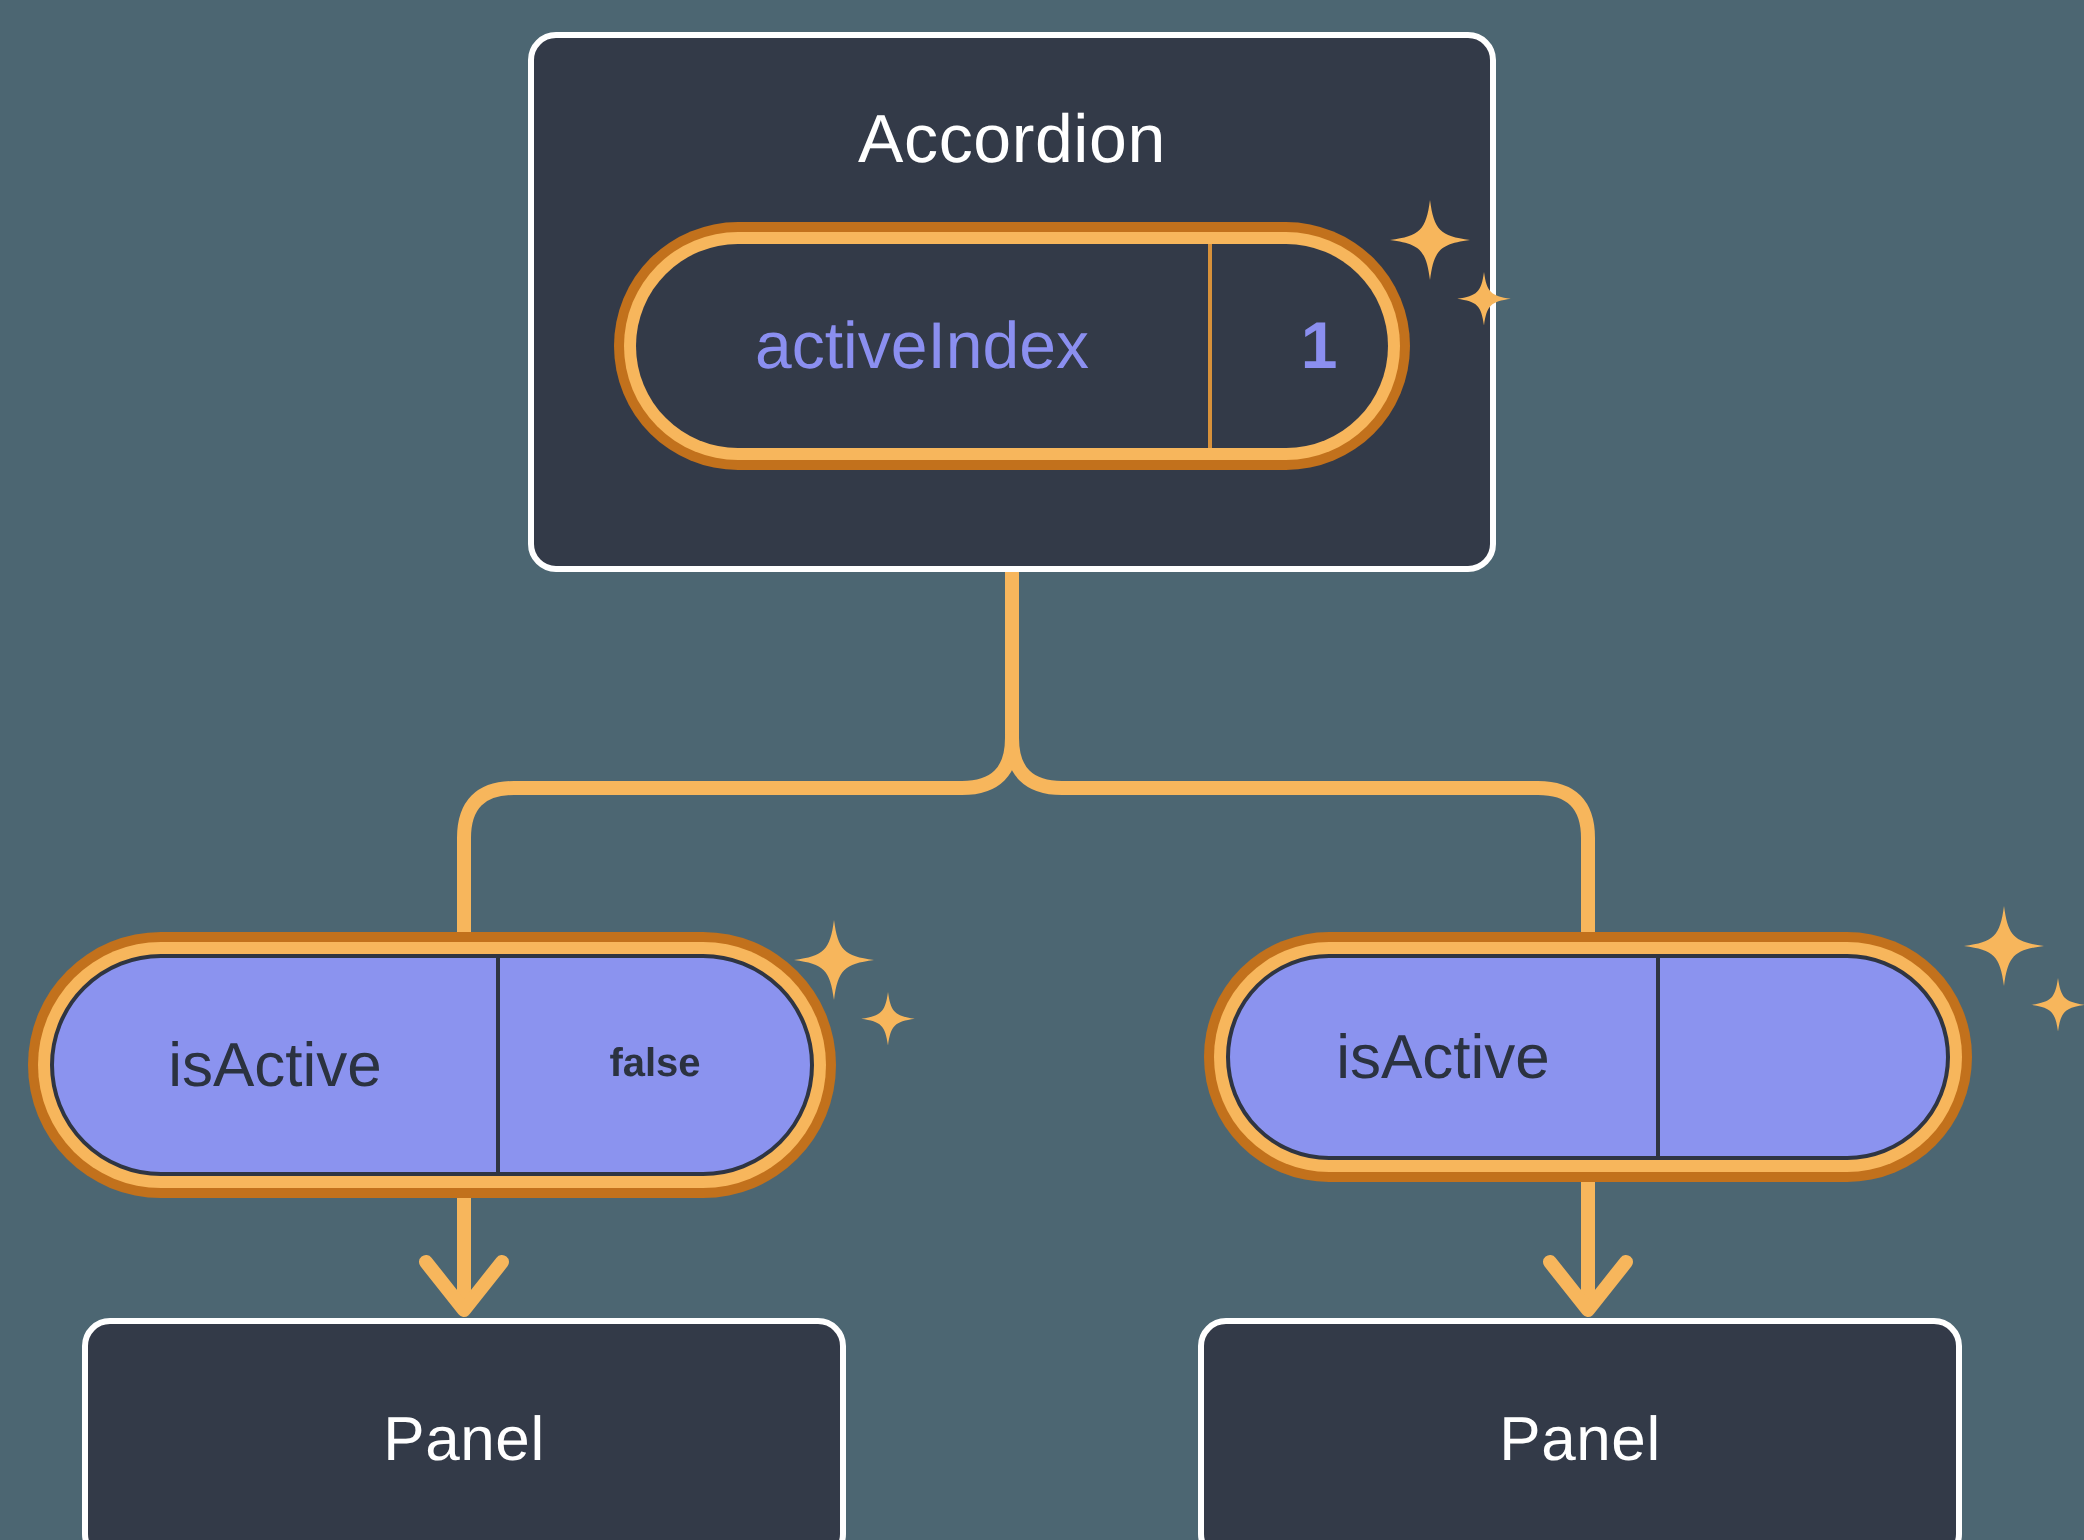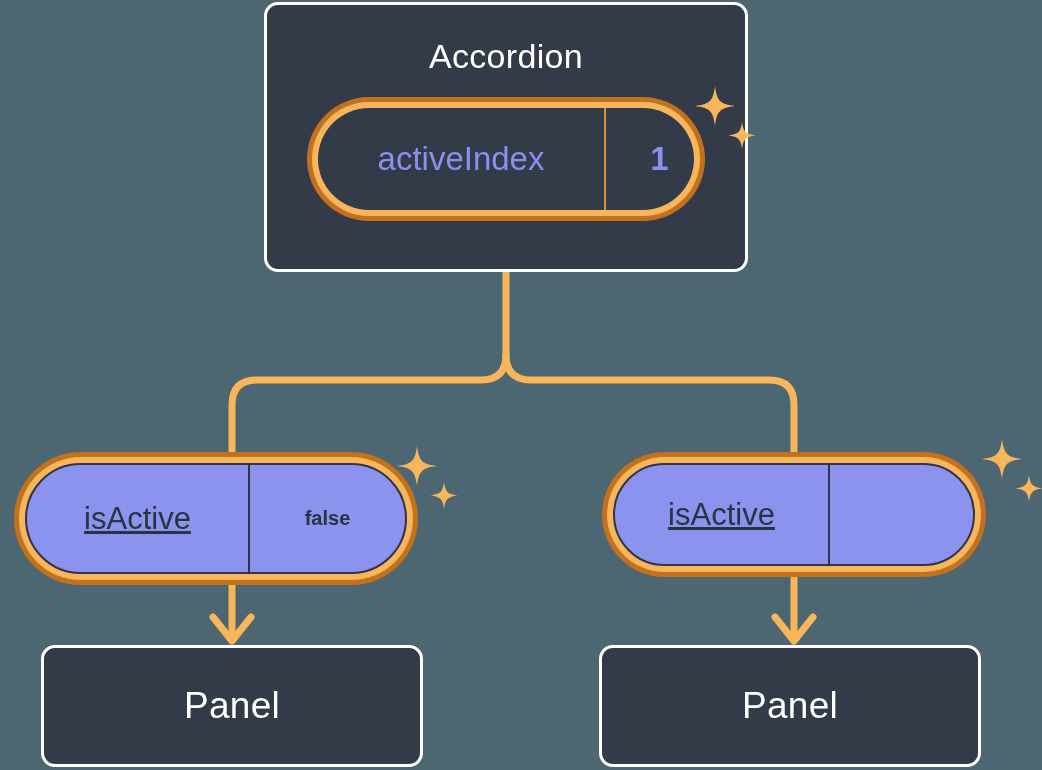--- a/index.html
+++ b/index.html
@@ -13,20 +13,21 @@
     font-family: "Liberation Sans", sans-serif;
     overflow: hidden;
     position: relative;
   }
 
   #stage {
     position: absolute;
     inset: 0;
     width: 1042px;
     height: 646px;
+    margin-top: 14px;
   }
 
   
   #wires {
     position: absolute;
     left: 0;
     top: 0;
     width: 1042px;
     height: 770px;
     z-index: 1;
@@ -62,21 +63,21 @@
   .panel-box {
     width: 382px;
     height: 122px;
     top: 645px;
     display: flex;
     align-items: center;
     justify-content: center;
   }
   #panel-box-left  { left: 41px; }
   #panel-box-right { left: 599px; }
-  .panel-box .node-title { font-size: 37px; }
+  .panel-box .node-title { font-size: 31px; }
 
   
   
   .pill-outer {
     position: absolute;
     background: #c2711c;
     border-radius: 999px;
     padding: 5px;
     box-sizing: border-box;
     z-index: 4;
@@ -130,21 +131,20 @@
 
   
   .pill-purple .pill-inner {
     background: #8b93ef;
     border: 2px solid #2f3542;
   }
   .pill-purple .pill-key {
     font-size: 31px;
     color: #2b3240;
     border-right: 2px solid #2f3542;
-    text-decoration: underline;
   }
   .pill-purple .pill-val {
     font-size: 20px;
     font-weight: bold;
     color: #2b3240;
   }
 
   #pill-isactive-false {
     left: 14px;
     top: 452px;

